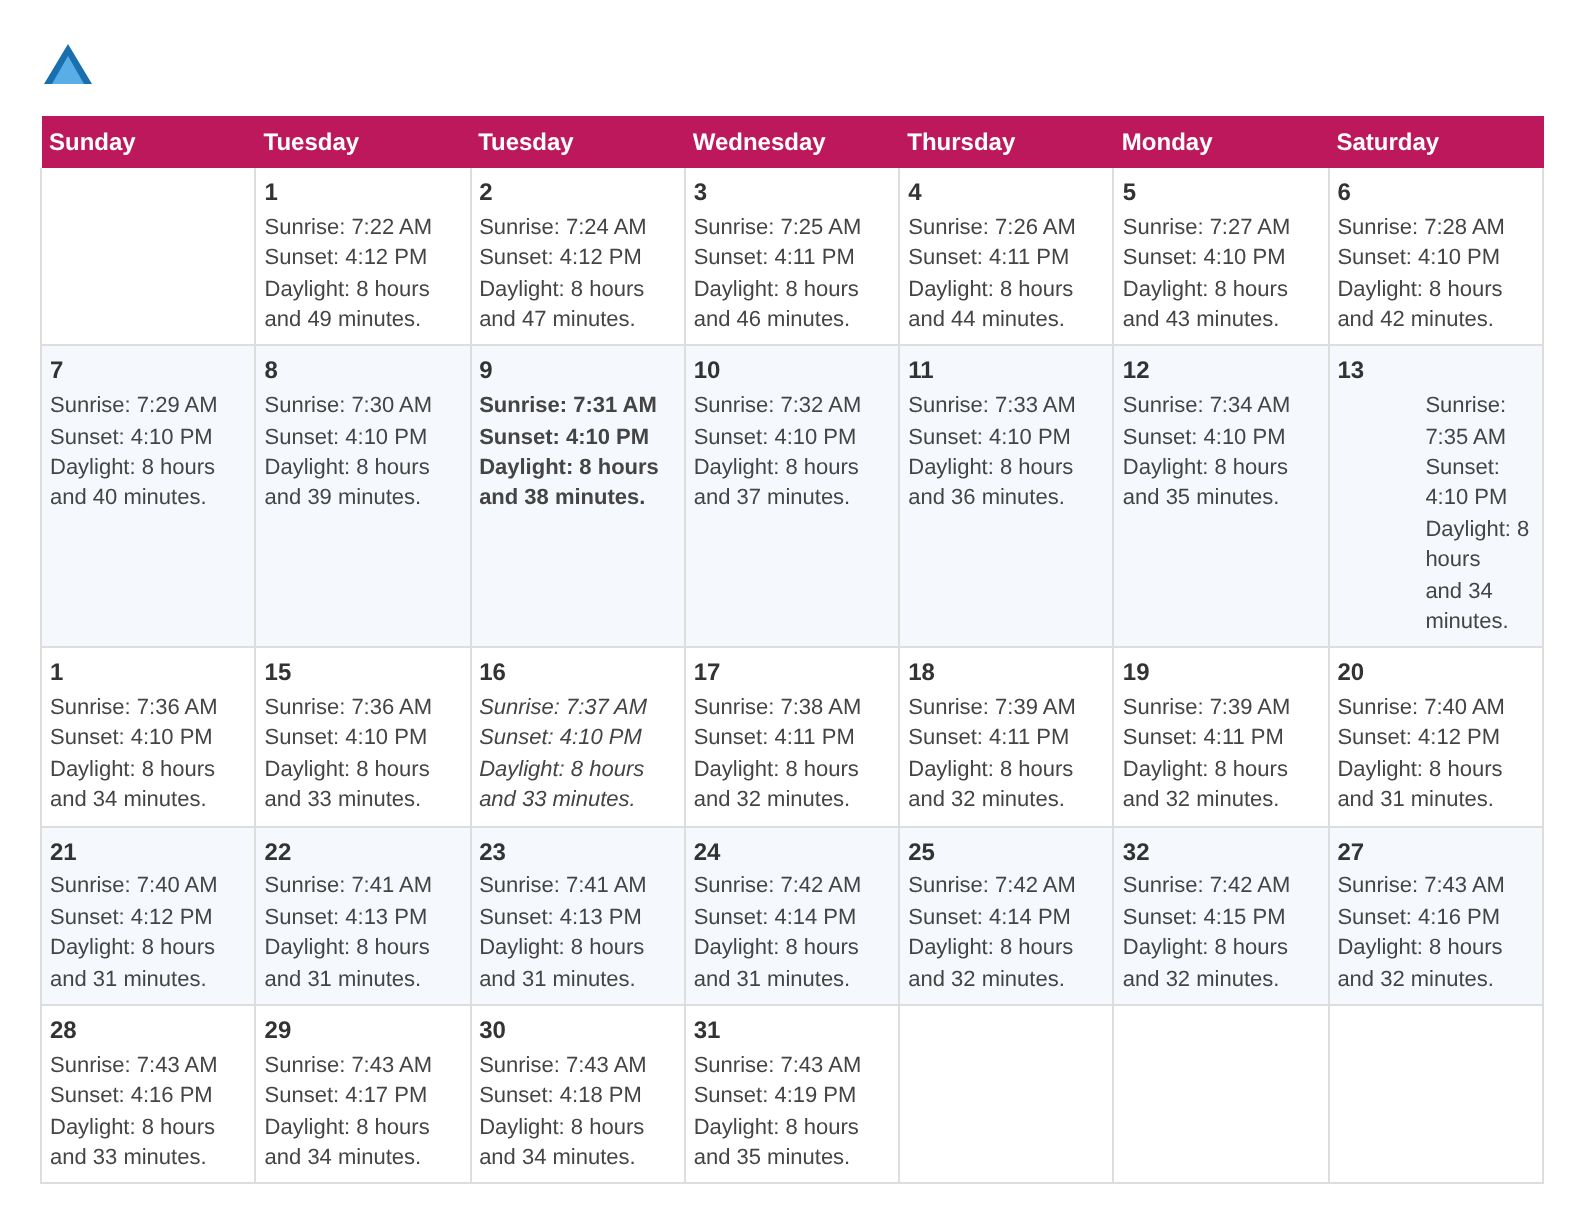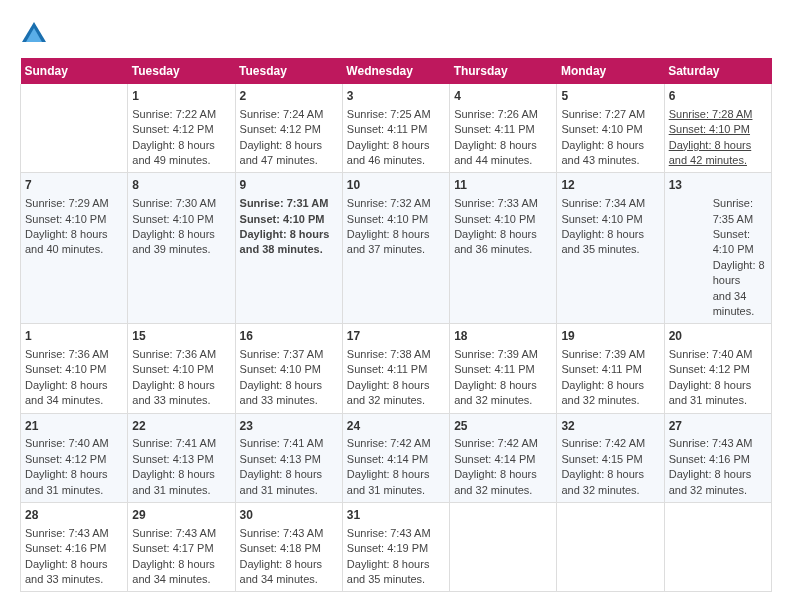--- a/index.html
+++ b/index.html
@@ -158,21 +158,21 @@
         </td>
         <td>
           <span class="day-num">5</span>
           <div class="cell-content" style="white-space: pre-line;">Sunrise: 7:27 AM
 Sunset: 4:10 PM
 Daylight: 8 hours
 and 43 minutes.</div>
         </td>
         <td>
           <span class="day-num">6</span>
-          <div class="cell-content" style="white-space: pre-line; text-decoration: underline;">Sunrise: 7:28 AM
+          <div class="cell-content" style="white-space: pre-line;">Sunrise: 7:28 AM
 Sunset: 4:10 PM
 Daylight: 8 hours
 and 42 minutes.</div>
         </td>
       </tr>
       <tr>
         <td>
           <span class="day-num">7</span>
           <div class="cell-content" style="white-space: pre-line;">Sunrise: 7:29 AM
 Sunset: 4:10 PM
@@ -232,21 +232,21 @@
         </td>
         <td>
           <span class="day-num">15</span>
           <div class="cell-content" style="white-space: pre-line;">Sunrise: 7:36 AM
 Sunset: 4:10 PM
 Daylight: 8 hours
 and 33 minutes.</div>
         </td>
         <td>
           <span class="day-num">16</span>
-          <div class="cell-content" style="white-space: pre-line;">Sunrise: 7:37 AM
+          <div class="cell-content" style="white-space: pre-line; font-style: italic;">Sunrise: 7:37 AM
 Sunset: 4:10 PM
 Daylight: 8 hours
 and 33 minutes.</div>
         </td>
         <td>
           <span class="day-num">17</span>
           <div class="cell-content" style="white-space: pre-line;">Sunrise: 7:38 AM
 Sunset: 4:11 PM
 Daylight: 8 hours
 and 32 minutes.</div>

